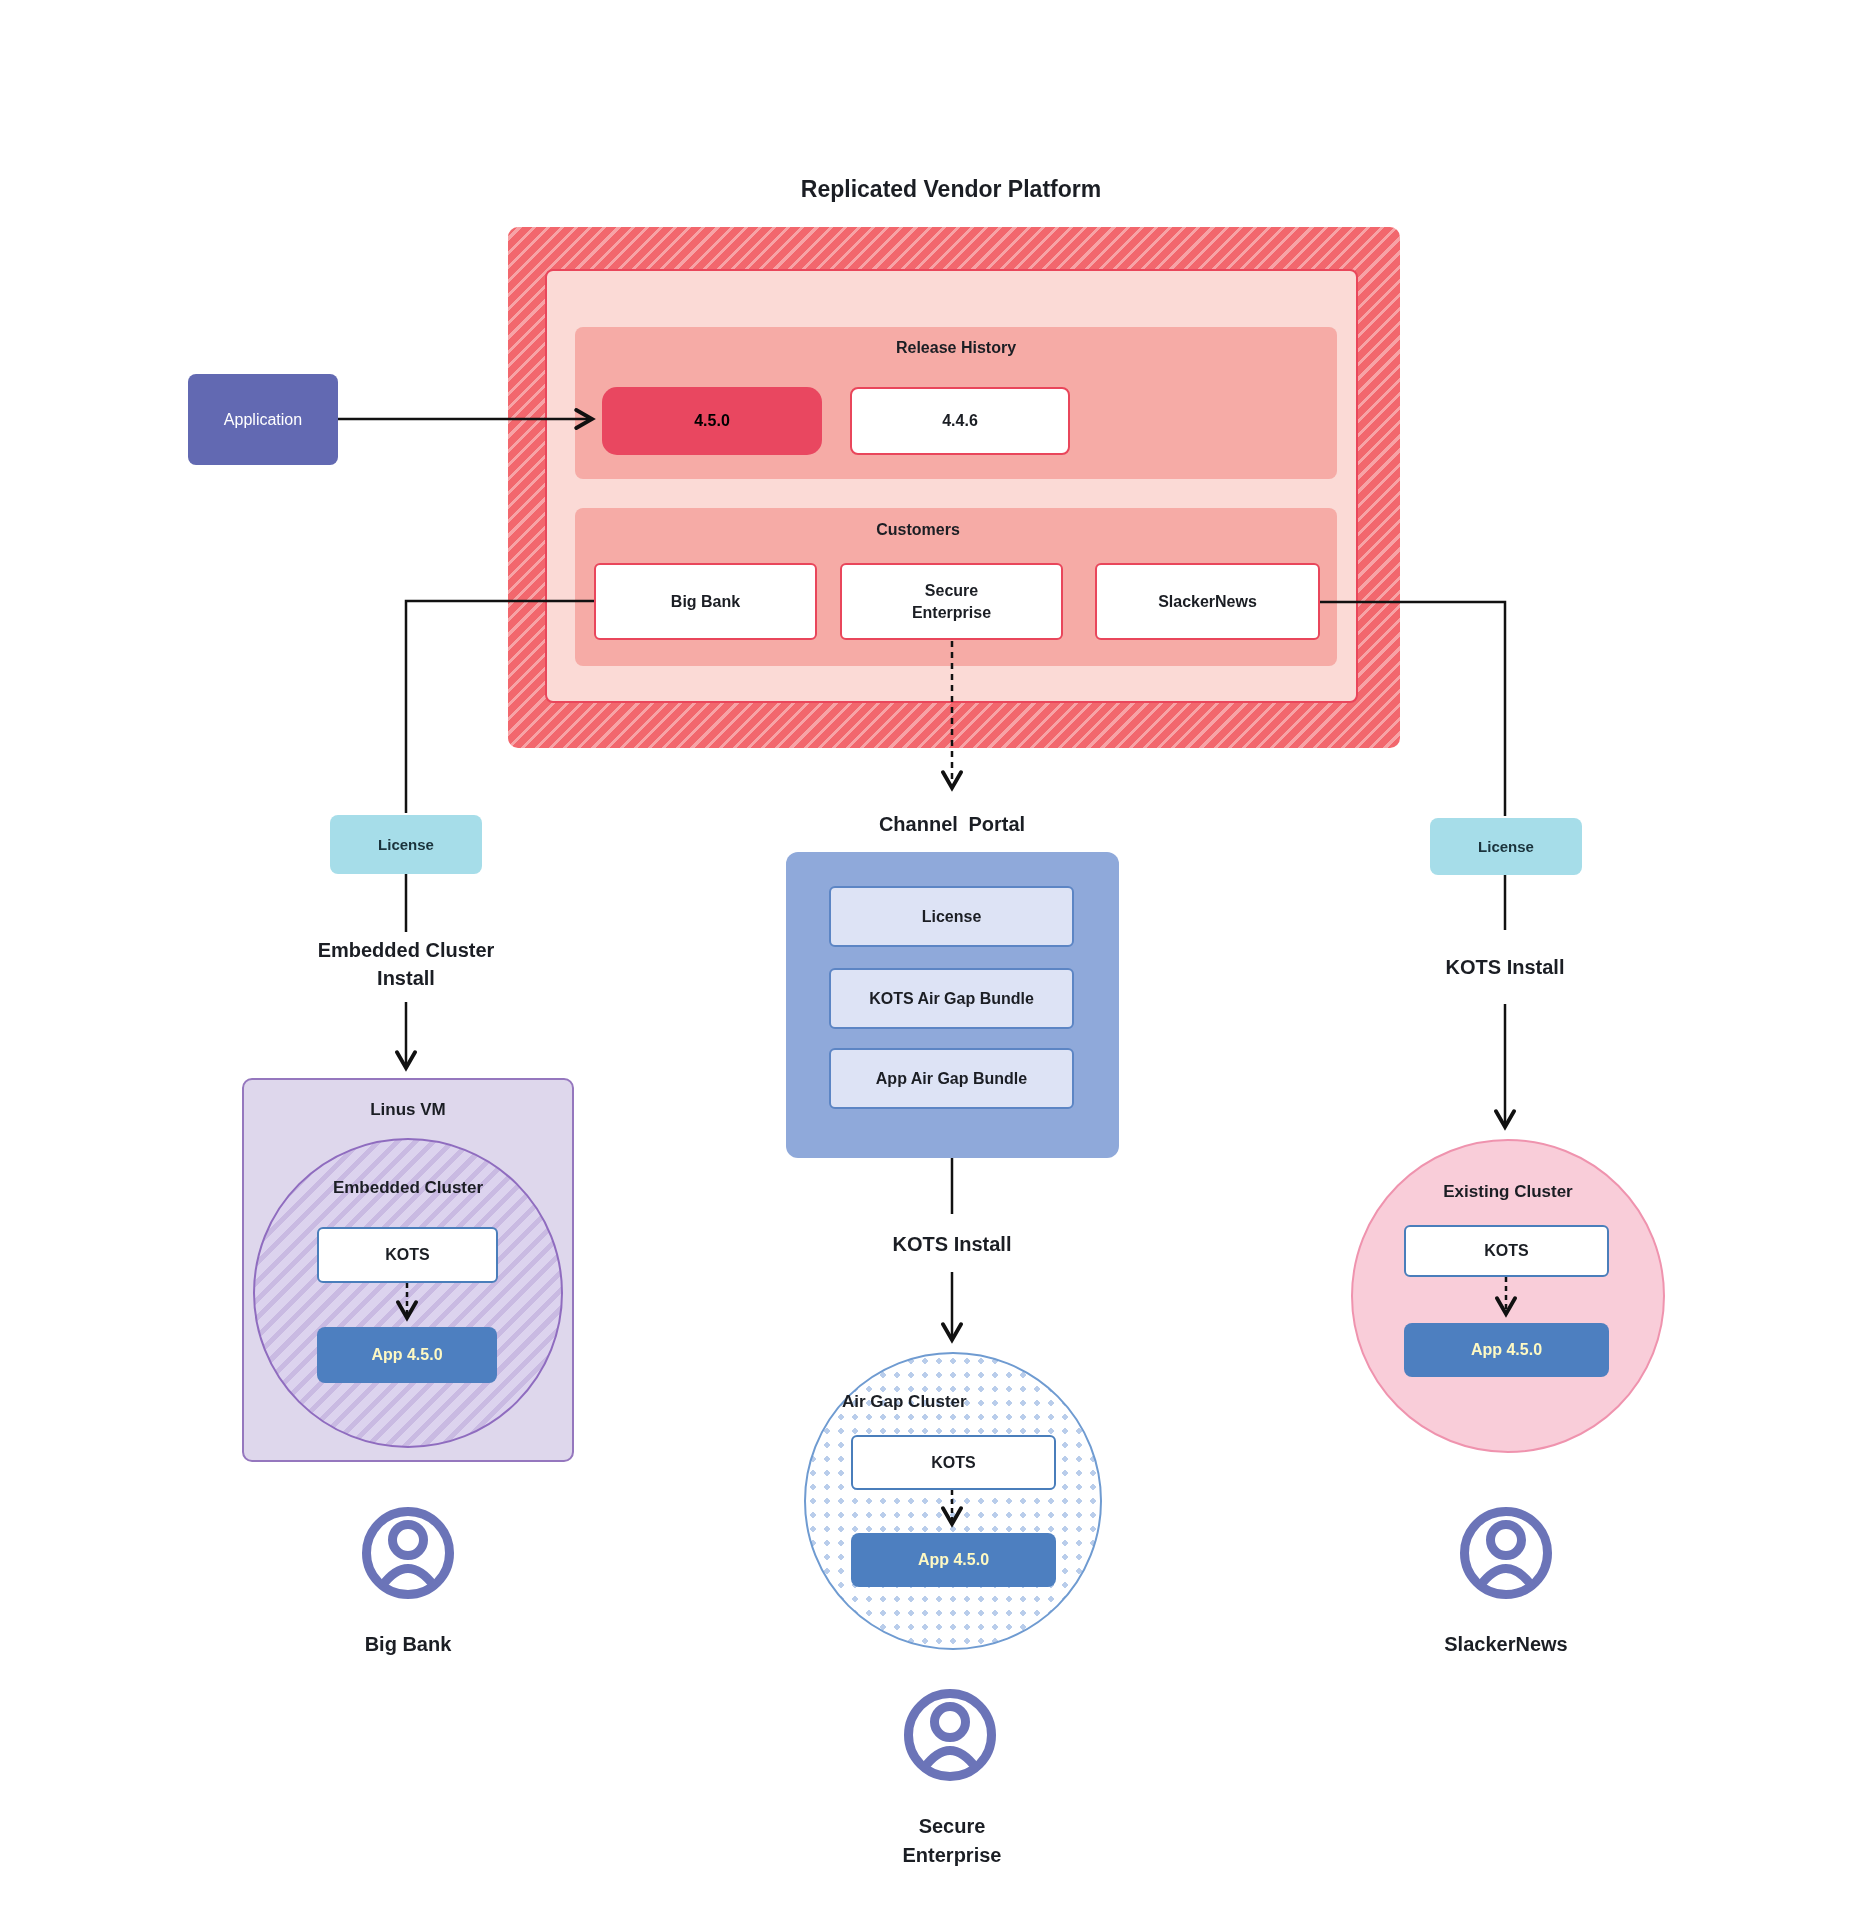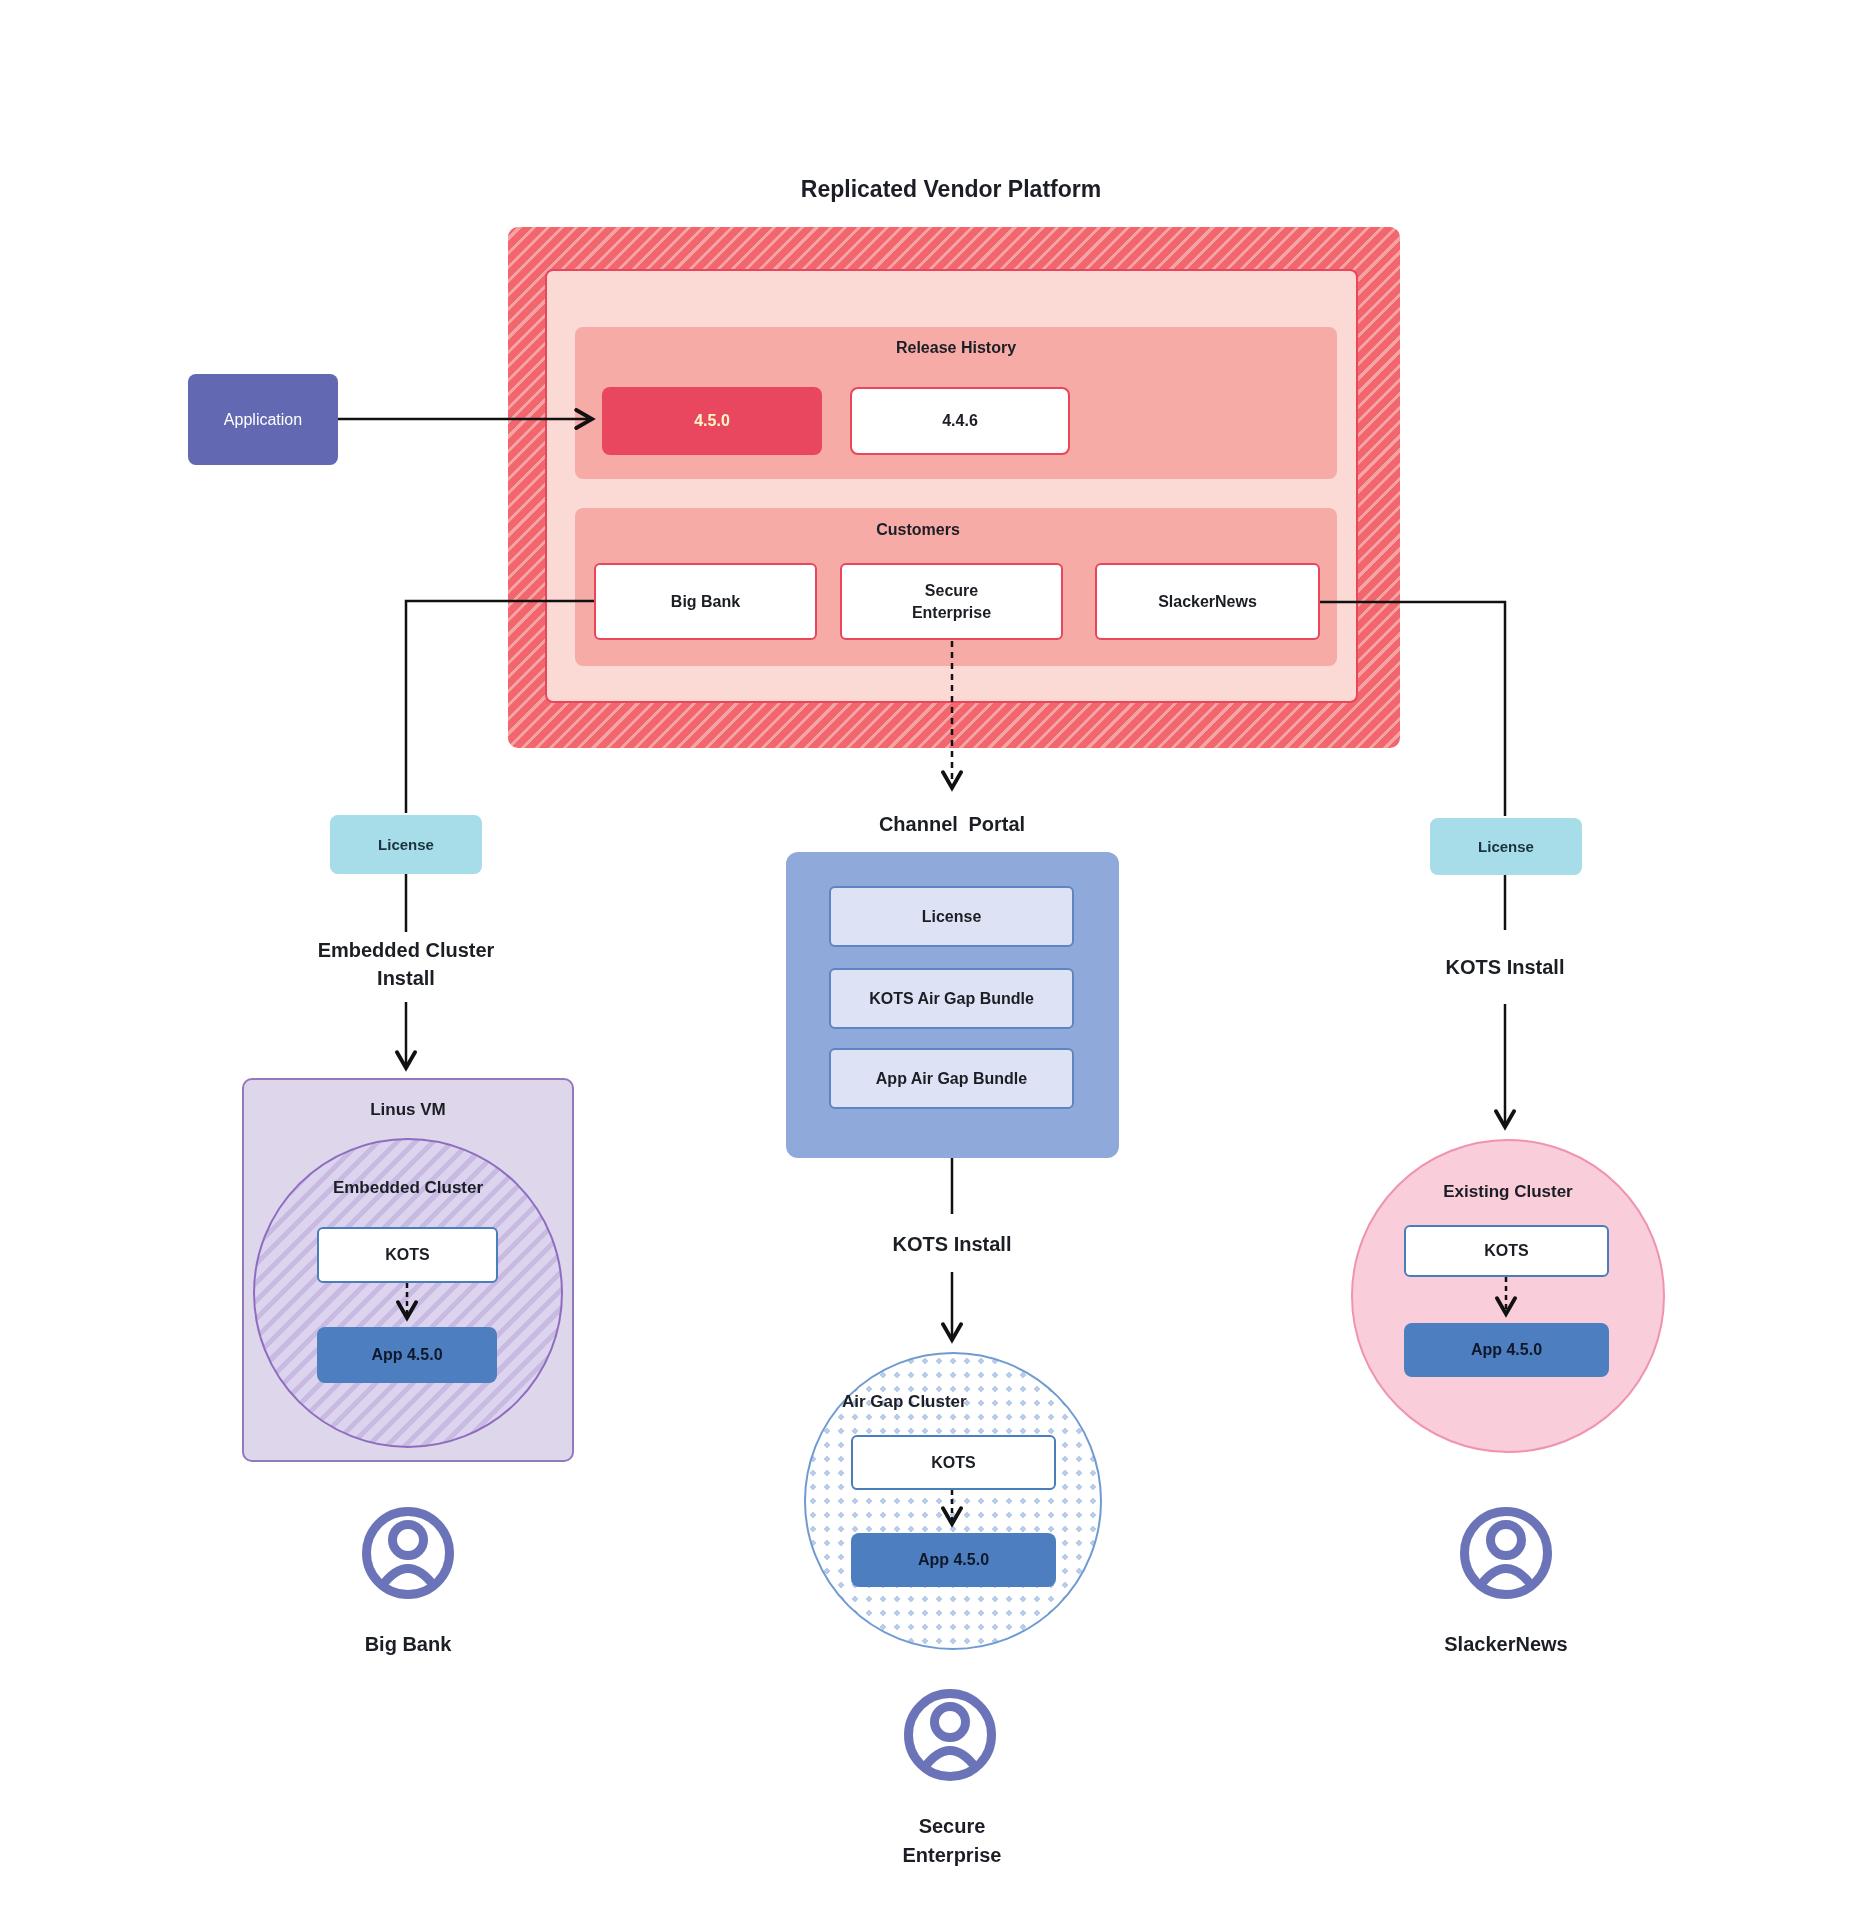--- a/index.html
+++ b/index.html
@@ -37,21 +37,21 @@
     background:var(--panel-light-pink);border:2px solid var(--accent-red);
   }
   .stable-label{left:545px;top:287px;width:813px;font-size:16px;text-align:center;}
   .salmon{background:var(--panel-salmon);border-radius:8px;}
   .release-box{left:575px;top:327px;width:762px;height:152px;}
   .release-label{left:575px;top:339px;width:762px;font-size:16px;text-align:center;}
   .customers-box{left:575px;top:508px;width:762px;height:158px;}
   .customers-label{left:575px;top:521px;width:686px;font-size:16px;text-align:center;}
 
   .ver-box{width:220px;height:68px;border-radius:8px;font-size:16px;font-weight:600;}
-  .ver-hot{left:602px;top:387px;background:var(--release-highlight);color:#fef9c3;}
+  .ver-hot{left:602px;top:387px;background:var(--release-highlight);color:#000000;border-radius:15px;}
   .ver-old{left:850px;top:387px;background:#fff;border:2px solid var(--accent-red);}
 
   .cust{top:563px;width:223px;height:77px;background:#fff;border:2px solid var(--accent-red);
         border-radius:6px;font-size:16px;font-weight:600;line-height:1.35;}
   .cust span{max-width:120px;}
   .cust1{left:594px;} .cust2{left:840px;} .cust3{left:1095px;width:225px;}
 
   .app-src{left:188px;top:374px;width:150px;height:91px;border-radius:8px;
            background:var(--application-purple);color:#fff;font-size:16px;font-weight:500;}
 
@@ -73,21 +73,21 @@
     border:2.5px solid var(--embedded-circle-border);
     background:repeating-linear-gradient(135deg,var(--embedded-hatch-light) 0 8px,var(--embedded-hatch-dark) 8px 13px);}
   .ec-label{left:298px;top:1178px;width:220px;font-size:17px;text-align:center;}
 
   .kots-box{background:#fff;border:2px solid var(--kots-border-blue);border-radius:6px;
             font-size:16px;font-weight:600;}
   .kots-left{left:317px;top:1227px;width:181px;height:56px;}
   .kots-mid{left:851px;top:1435px;width:205px;height:55px;}
   .kots-right{left:1404px;top:1225px;width:205px;height:52px;}
 
-  .app-box{background:var(--app-blue);border-radius:8px;color:#0f172a;font-size:16px;font-weight:600;}
+  .app-box{background:var(--app-blue);border-radius:8px;color:#fef9c3;font-size:16px;font-weight:600;}
   .app-left{left:317px;top:1327px;width:180px;height:56px;}
   .app-mid{left:851px;top:1533px;width:205px;height:54px;}
   .app-right{left:1404px;top:1323px;width:205px;height:54px;}
 
   .portal-box{left:786px;top:852px;width:333px;height:306px;border-radius:12px;background:var(--portal-blue);}
   .portal-item{left:829px;width:245px;height:61px;border-radius:6px;background:var(--portal-item-fill);
                border:2px solid #5c85c4;font-size:16px;font-weight:600;}
   .pi1{top:886px;} .pi2{top:968px;} .pi3{top:1048px;}
 
   .airgap-circle{left:804px;top:1352px;width:298px;height:298px;border-radius:50%;

